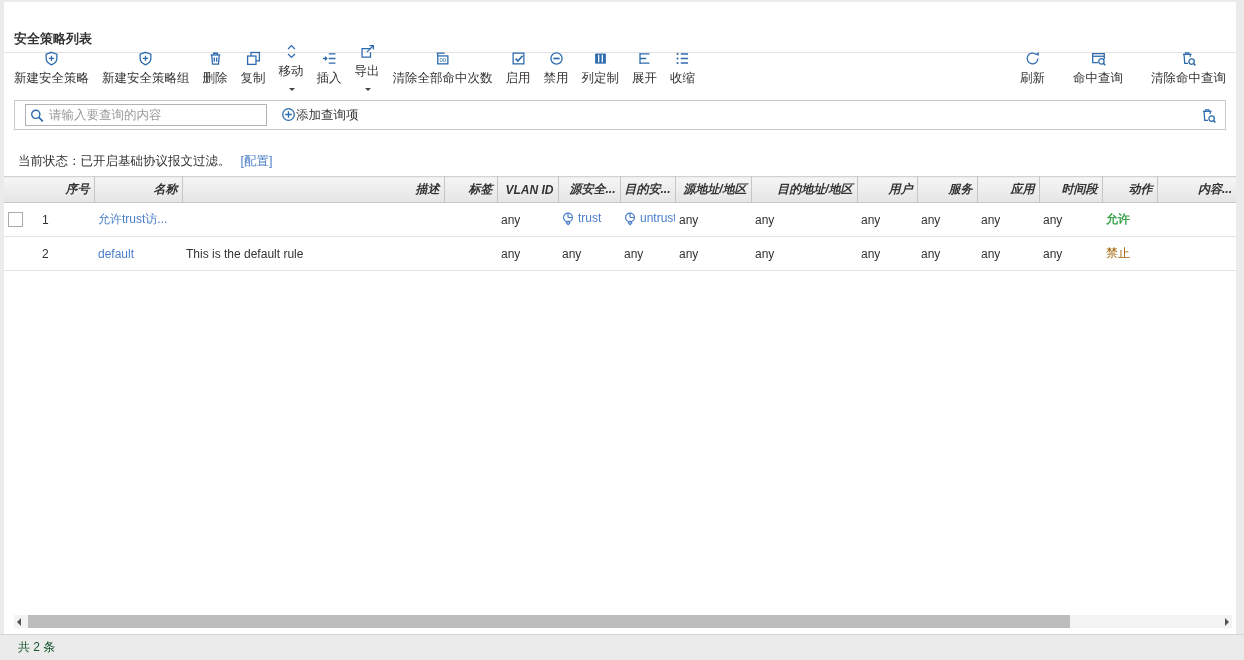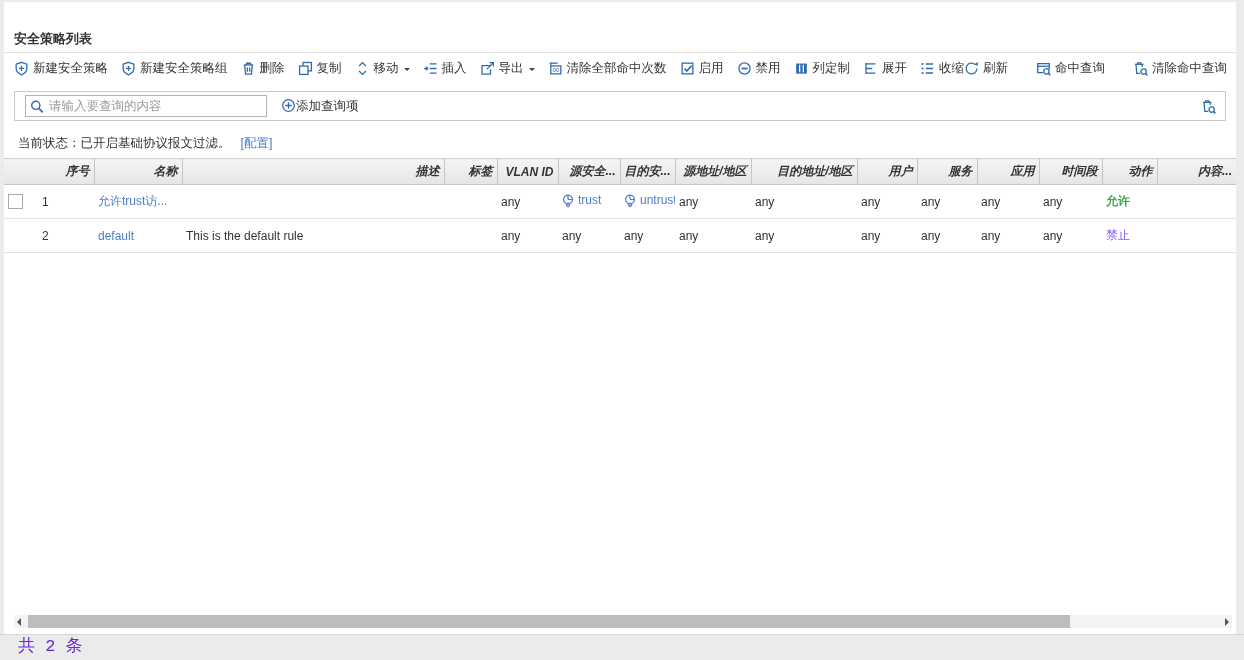--- a/index.html
+++ b/index.html
@@ -14,26 +14,26 @@
   .panel{
     margin:2px 8px 0 4px;width:1232px;flex:1;
     background:#fff;display:flex;flex-direction:column;min-height:0;
   }
   
   .title-bar{height:26px;line-height:26px;padding-left:10px;font-size:13px;font-weight:bold;color:#333;border-bottom:1px solid #e3e3e3;flex:none;margin-top:24px;}
   
   .toolbar{height:31px;display:flex;align-items:center;padding:0 10px;flex:none;}
   .tb-left{display:flex;align-items:center;gap:13px;}
   .tb-right{margin-left:auto;display:flex;align-items:center;gap:28px;}
-  .tbtn{display:inline-flex;align-items:center;gap:4px;cursor:pointer;white-space:nowrap;color:#333;font-size:12.5px;}
+  .tbtn{display:inline-flex;align-items:center;gap:4px;cursor:pointer;white-space:nowrap;color:#333;font-size:12.5px;flex-direction:column;}
   .ticon{display:inline-flex;width:15px;height:15px;color:#2e6bad;}
   .ticon svg{width:15px;height:15px;}
   .caret{width:0;height:0;border:3.5px solid transparent;border-top-color:#444;margin-top:4px;margin-left:1px;}
   
-  .search-box{margin:7px 10px;border:1px solid #c9c9c9;height:28px;display:flex;align-items:center;flex:none;background:#fff;}
+  .search-box{margin:16px 10px;border:1px solid #c9c9c9;height:28px;display:flex;align-items:center;flex:none;background:#fff;}
   .search-input{margin-left:10px;width:232px;height:20px;border:1px solid #b3b3b3;display:flex;align-items:center;padding:0 4px;gap:5px;background:#fff;cursor:text;}
   .search-input .ticon{width:14px;height:14px;}
   .placeholder{color:#9a9a9a;font-size:12.5px;white-space:nowrap;overflow:hidden;}
   .add-query{margin-left:14px;display:inline-flex;align-items:flex-start;cursor:pointer;color:#333;font-size:12.5px;}
   .clear-query{margin-left:auto;margin-right:9px;cursor:pointer;}
   
   .status-row{height:30px;display:flex;align-items:center;padding-left:14px;color:#333;font-size:12.5px;flex:none;}
   .status-row .cfg-link{margin-left:10px;}
   .link{color:#4a7ec8;text-decoration:none;cursor:pointer;}
   
@@ -44,30 +44,30 @@
     border-top:1px solid #d2d2d2;border-bottom:1px solid #c8c8c8;border-right:1px solid #c6c6c6;
     font-size:12px;color:#333;white-space:nowrap;overflow:hidden;font-style:italic;
   }
   thead th:last-child{border-right:none;}
   thead th.col-sel{border-right:none;}
   tbody td{height:33px;border-bottom:1px solid #e2e2e2;padding:0 4px;white-space:nowrap;overflow:hidden;color:#333;}
   .checkbox{display:inline-block;width:13px;height:13px;border:1px solid #a9a9a9;background:#fff;vertical-align:middle;cursor:pointer;}
   .zone-cell{display:inline-flex;align-items:center;gap:2px;}
   .zone-cell .ticon{width:14px;height:14px;color:#4a7ec8;}
   .action-allow{color:#3ca44c;font-weight:bold;}
-  .action-deny{color:#8b5cf6;}
+  .action-deny{color:#a16207;}
   .table-fill{flex:1;background:#fff;min-height:0;}
   
   .hscroll{position:relative;height:13px;width:1218px;margin:2px 0 6px 10px;background:#f3f3f3;flex:none;}
   .hthumb{position:absolute;left:14px;top:0;height:13px;width:1042px;background:#bdbdbd;cursor:pointer;}
   .harrow{position:absolute;top:3px;width:0;height:0;border:4px solid transparent;cursor:pointer;}
   .harrow.left{left:3px;border-right-color:#555;border-left-width:0;}
   .harrow.right{right:3px;border-left-color:#555;border-right-width:0;}
   
-  .bottom-bar{height:25px;line-height:24px;background:#ebebeb;border-top:1px solid #d6d6d6;padding-left:18px;color:#6d28d9;font-size:17px;flex:none;font-family:Liberation Mono, monospace;}
+  .bottom-bar{height:25px;line-height:24px;background:#ebebeb;border-top:1px solid #d6d6d6;padding-left:18px;color:#14532d;font-size:12px;flex:none;}
 </style>
 </head>
 <body>
 
 <div class="page">
   <div class="panel">
 
     <div class="title-bar">安全策略列表</div>
 
     <div class="toolbar">

